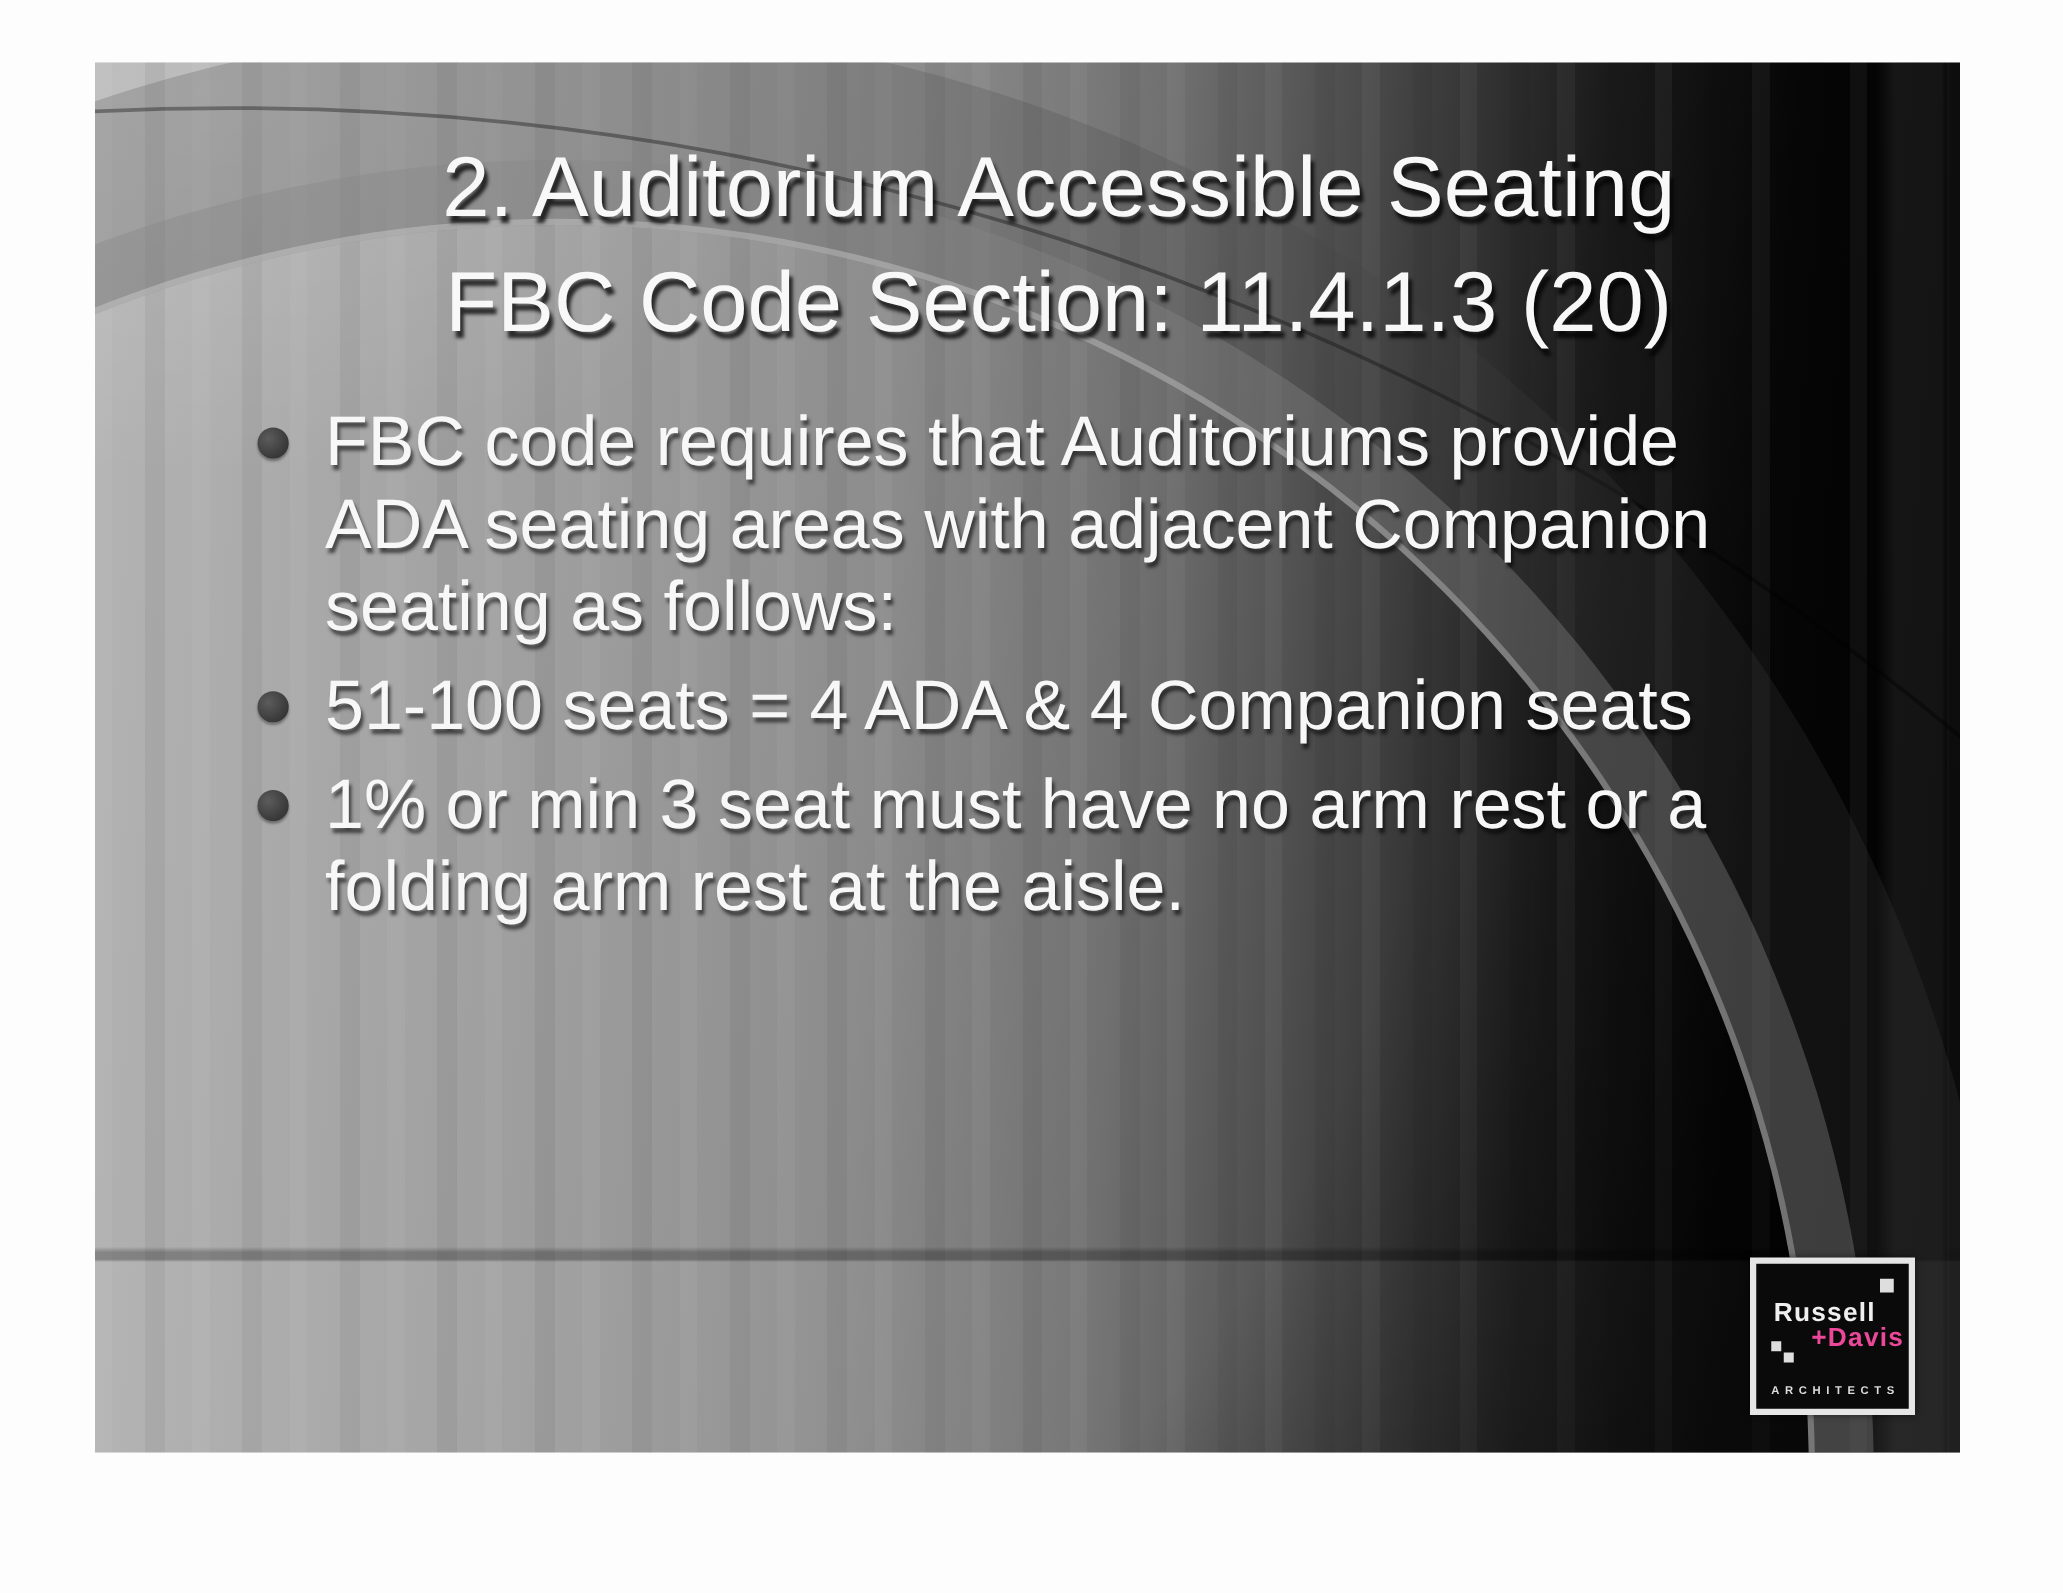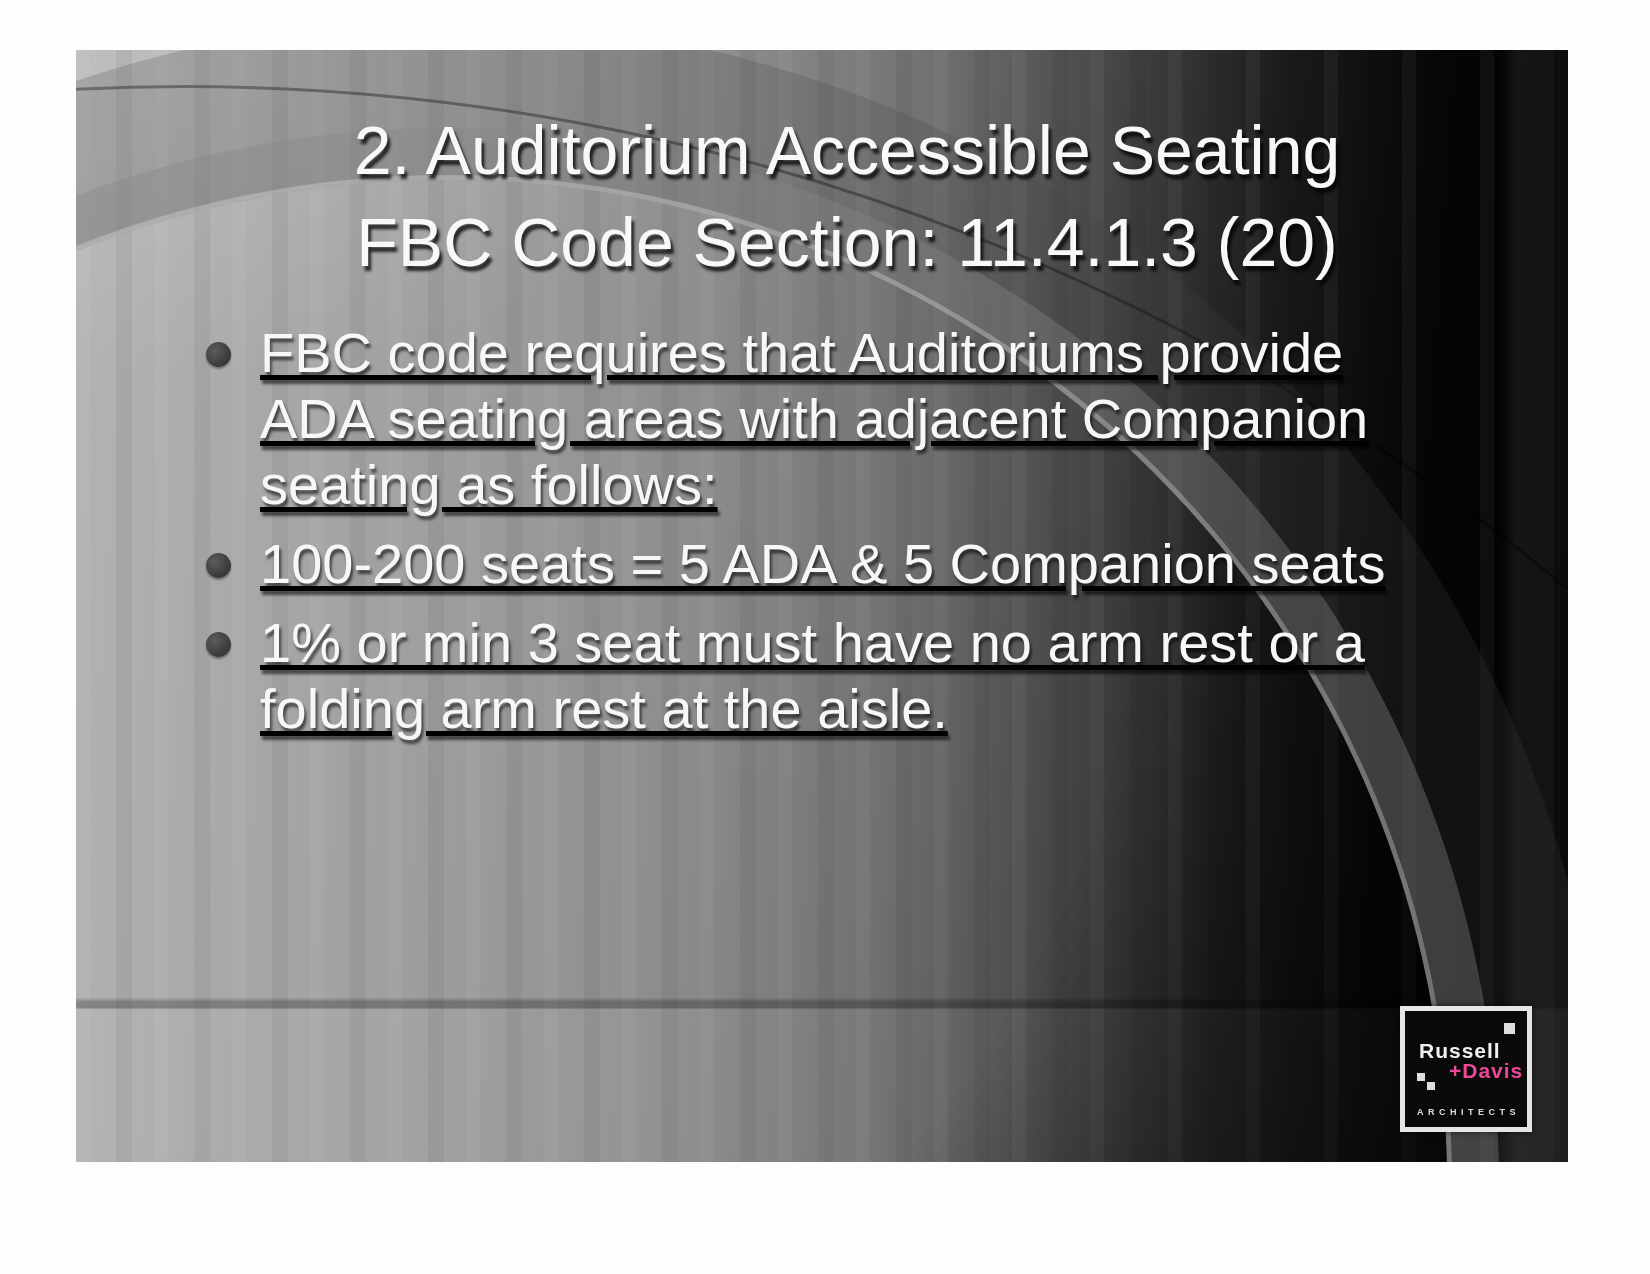--- a/index.html
+++ b/index.html
@@ -53,21 +53,21 @@
   .title{
     position:absolute;left:70px;right:20px;top:54px;
     text-align:center;
     color:#f8f8f8;
     font-size:68px;line-height:92px;font-weight:400;
     text-shadow:3px 5px 3px rgba(0,0,0,0.75);
     white-space:nowrap;
   }
 
   .bullets{position:absolute;left:128px;top:270px;width:1270px;}
-  .bullet-item{position:relative;padding-left:56px;width:1190px;margin-bottom:13px;text-decoration:underline;}
+  .bullet-item{position:relative;padding-left:56px;width:1190px;margin-bottom:13px;}
   .bullet-dot{
     position:absolute;left:2px;top:22px;width:25px;height:25px;border-radius:50%;
     background:radial-gradient(circle at 35% 35%, #5c5c5c, #383838 70%);
     box-shadow:0 2px 2px rgba(0,0,0,0.35);
   }
   .bullet-text{
     color:#f7f7f7;font-size:56px;line-height:66px;font-weight:400;
     text-shadow:2px 4px 3px rgba(0,0,0,0.6);
   }
 
@@ -102,21 +102,21 @@
         <div>FBC Code Section: 11.4.1.3 (20)</div>
       </div>
 
       <div class="bullets">
         <div class="bullet-item">
           <span class="bullet-dot"></span>
           <div class="bullet-text">FBC code requires that Auditoriums provide ADA seating areas with adjacent Companion seating as follows:</div>
         </div>
         <div class="bullet-item">
           <span class="bullet-dot"></span>
-          <div class="bullet-text">100-200 seats = 5 ADA &amp; 5 Companion seats</div>
+          <div class="bullet-text">51-100 seats = 4 ADA &amp; 4 Companion seats</div>
         </div>
         <div class="bullet-item">
           <span class="bullet-dot"></span>
           <div class="bullet-text">1% or min 3 seat must have no arm rest or a folding arm rest at the aisle.</div>
         </div>
       </div>
 
       <div class="logo">
         <span class="sq sq1"></span>
         <span class="sq sq2"></span>

